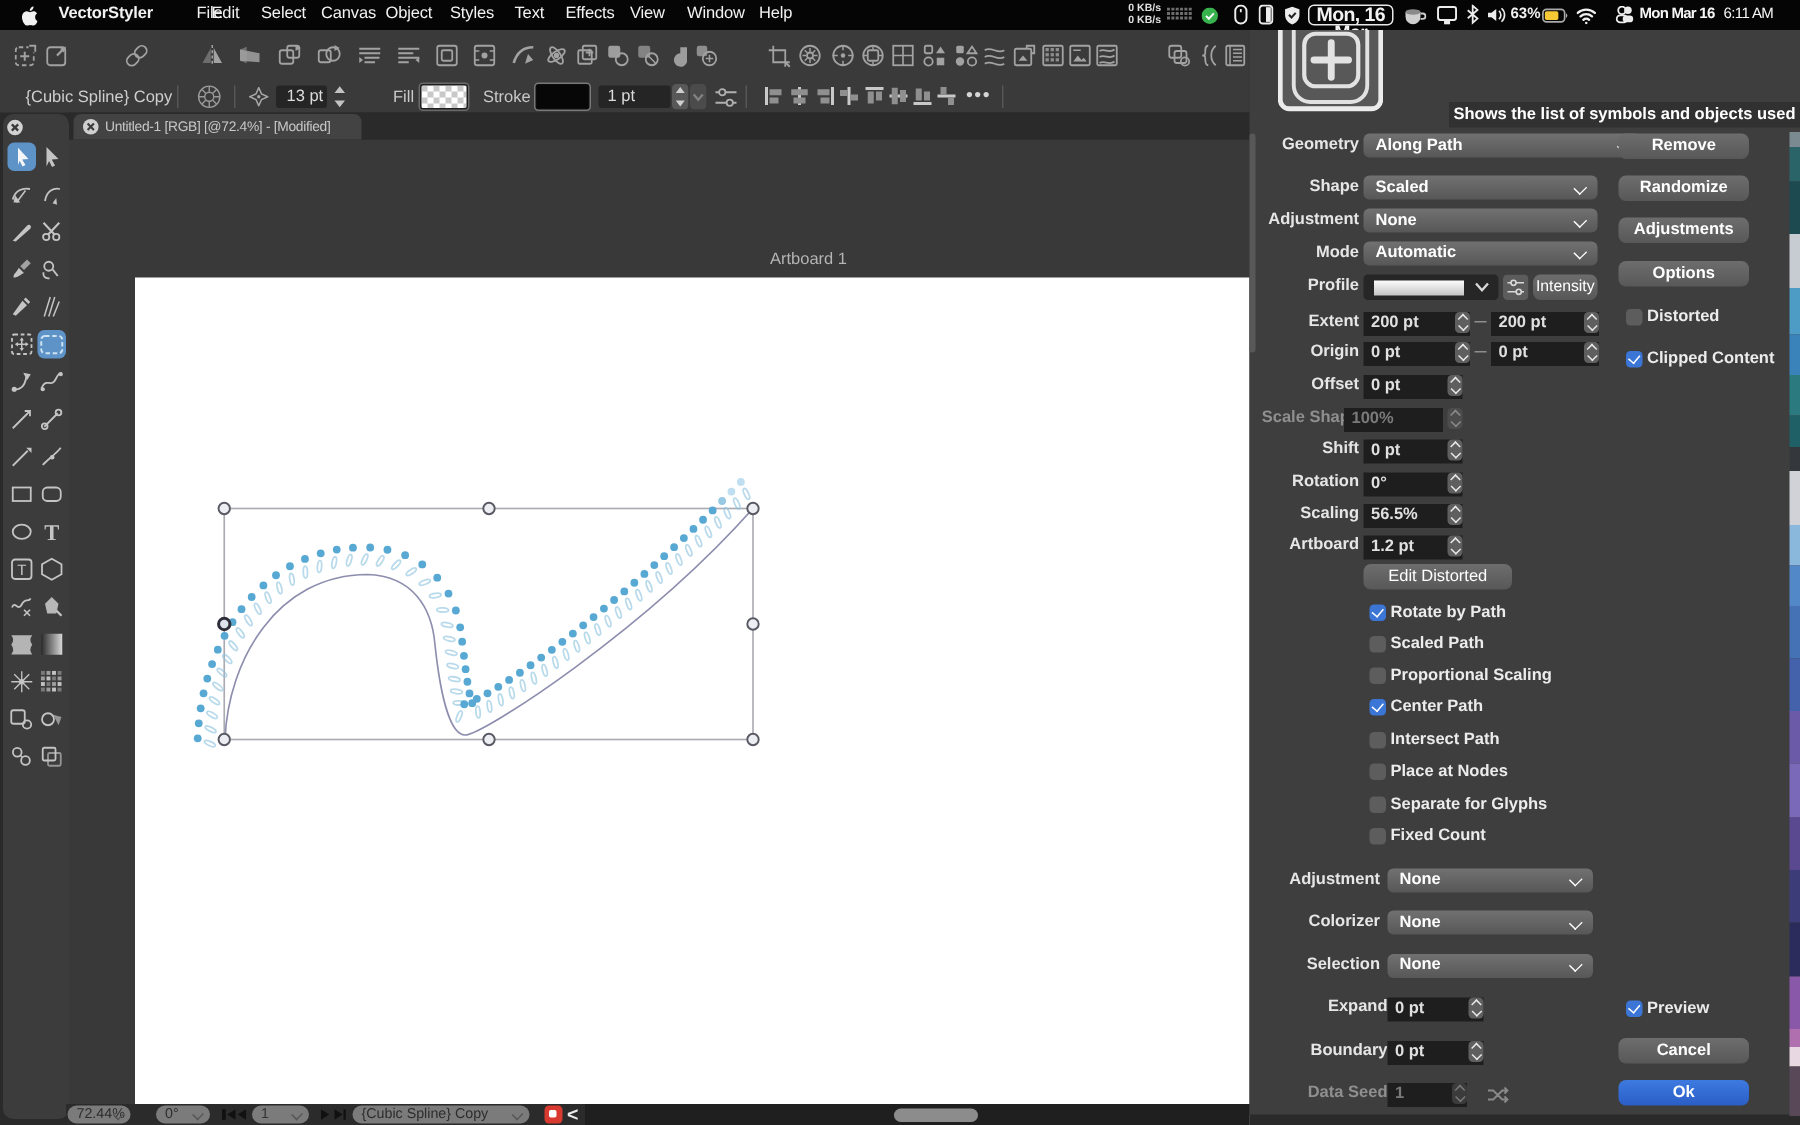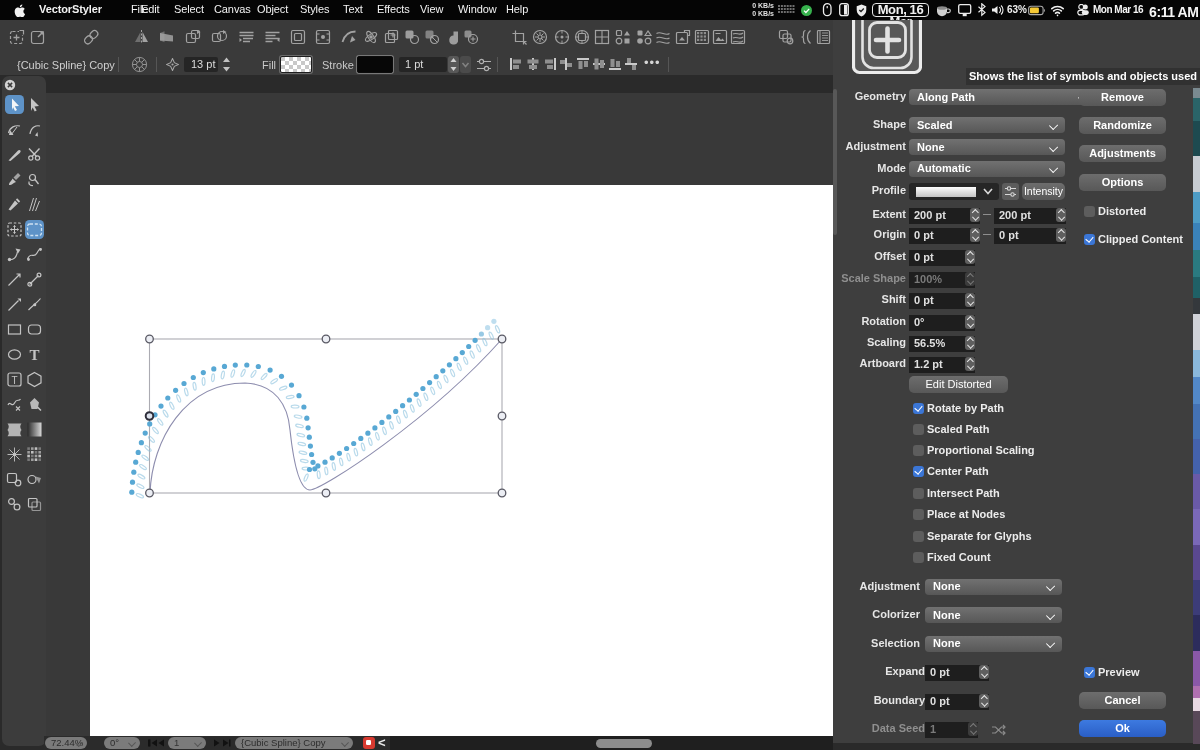--- a/index.html
+++ b/index.html
@@ -31,20 +31,21 @@
 .pill{position:absolute;top:1px;height:12px;background:#7b7b7b;border-radius:6px;color:#2d2d2d;line-height:12px;padding:0 6px}
 .pill:after{content:"";position:absolute;right:5px;top:3.2px;width:5px;height:5px;border-left:1.4px solid #565656;border-bottom:1.4px solid #565656;transform:rotate(-45deg) scaleY(.85)}
 #hscroll{position:absolute;left:346px;top:0;width:443px;height:14px;background:#1f1f1f}
 #hthumb{position:absolute;left:206px;top:2.5px;width:56px;height:9px;background:#8c8c8c;border-radius:4.5px}
 #cstrip{left:1193px;top:88px;width:7px;height:656px}
 #cstrip div{width:7px}
 #tooltip{left:966px;top:68px;height:17px;background:#313131;color:#fff;font-size:11px;font-weight:bold;line-height:17px;white-space:nowrap;padding:0 3px}
 </style></head><body>
 <div id="app">
 <div id="canvas" class="abs">
+  <div id="ablabel">Artboard 1</div>
   <div id="artboard"></div>
   <svg class="abs" style="left:0;top:0" width="787" height="657" viewBox="46 93 787 657">
     <g id="spline">
           <rect x="149.5" y="339" width="352.5" height="154" fill="none" stroke="#ababb2" stroke-width="1.1"></rect>
 <path d="M150,493 C152,440 185,383 245,383 C275,384 288,405 290,430 C293,458 299,490 310,490 C322,490 430,420 502,339" fill="none" stroke="#8d8dae" stroke-width="1.1"></path>
 <circle cx="131.8" cy="492.2" r="2.6" fill="#58a8d4"></circle>
           <ellipse cx="139.9" cy="495.7" rx="1.4" ry="3.9" fill="none" stroke="#8ec3de" stroke-width="1.2" opacity=".62" transform="rotate(113.6 139.9 495.7)"></ellipse>
           <circle cx="132.5" cy="482.2" r="2.6" fill="#58a8d4"></circle>
           <ellipse cx="140.4" cy="486.2" rx="1.4" ry="3.9" fill="none" stroke="#8ec3de" stroke-width="1.2" opacity=".62" transform="rotate(116.7 140.4 486.2)"></ellipse>
           <circle cx="133.8" cy="472.2" r="2.6" fill="#58a8d4"></circle>
@@ -255,21 +256,21 @@
       <svg class="abs" style="left:1051px;top:3.5px" width="13" height="13" viewBox="0 0 13 13">
         <path d="M.8 4.6a8.6 8.6 0 0111.4 0M2.7 6.9a5.7 5.7 0 017.6 0M4.6 9.2a2.8 2.8 0 013.8 0M6.5 11.3l.01.01" stroke="#f0f0f0" stroke-width="1.6" fill="none" stroke-linecap="round"></path>
       </svg>
       <svg class="abs" style="left:1077px;top:4px" width="13" height="12" viewBox="0 0 13 12">
         <circle cx="4.3" cy="2.9" r="2.5" fill="none" stroke="#ececec" stroke-width="1.2"></circle>
         <rect x="0.8" y="6.3" width="7" height="4.6" rx="2.3" fill="none" stroke="#ececec" stroke-width="1.2"></rect>
         <circle cx="8.3" cy="2.9" r="2.5" fill="#ececec"></circle>
         <rect x="4.8" y="6.3" width="7" height="4.6" rx="2.3" fill="#ececec"></rect>
       </svg>
       <div class="abs" style="left:1093px;top:3.5px;color:#f6f6f6;font-size:10px;font-weight:bold;letter-spacing:-.5px">Mon Mar 16</div>
-      <div class="abs" style="left:1149px;top:3.5px;color:#f6f6f6;font-size:14px;font-weight:bold;letter-spacing:-.4px">6:11 AM</div>
+      <div class="abs" style="left:1149px;top:3.5px;color:#f6f6f6;font-size:10px;font-weight:normal;letter-spacing:-.4px">6:11 AM</div>
     </div>
 <div id="toolbar" class="abs">
   <svg class="abs" style="left:0;top:6px" width="833" height="26" viewBox="0 0 833 26">
         <g transform="translate(10,4)">
           <rect x="0.5" y="1.5" width="12" height="12" rx="2" fill="none" stroke="#a2a2a2" stroke-width="1.2" stroke-dasharray="3 2"></rect>
           <path d="M6.5 4.5v6M3.5 7.5h6" stroke="#a2a2a2" stroke-width="1.3"></path>
           <rect x="9" y="0" width="5" height="5" fill="#3a3a3a"></rect>
           <path d="M9.5 0.5h4v4" fill="none" stroke="#a2a2a2" stroke-width="1.2"></path>
         </g>
         <g transform="translate(31,4)">
@@ -513,20 +514,26 @@
           <rect x="8" y="4" width="4" height="6" fill="#8f8f8f"></rect>
         </svg>
         <svg class="abs" style="left:624px;top:3px" width="14" height="14" viewBox="0 0 14 14">
           <rect x="1" y="6" width="12" height="2" fill="#c9c9c9"></rect>
           <rect x="3" y="1" width="4" height="5" fill="#8f8f8f"></rect>
           <rect x="8" y="8" width="4" height="5" fill="#8f8f8f"></rect>
         </svg>
         <div class="abs" style="left:644px;top:1px;color:#d5d5d5;font-size:13px;letter-spacing:1px">•••</div>
         <div class="abs" style="left:668px;top:3px;width:1px;height:15px;background:#565656"></div>
       </div>
+</div>
+<div id="tabbar" class="abs">
+  <div id="tab"><svg style="position:absolute;left:6px;top:3px" width="11" height="11" viewBox="0 0 11 11">
+          <circle cx="5.5" cy="5.5" r="5.2" fill="#cfcfcf"></circle>
+          <path d="M3.4 3.4l4.2 4.2M7.6 3.4L3.4 7.6" stroke="#3a3a3a" stroke-width="1.4"></path>
+        </svg><span style="margin-left:21px">Untitled-1 [RGB] [@72.4%] - [Modified]</span></div>
 </div>
 <div id="sidebar" class="abs">
       <svg class="abs" style="left:0;top:0" width="44" height="670" viewBox="0 0 44 670">
 <defs>
           <linearGradient id="sgrad" x1="0" y1="0" x2="1" y2="0">
             <stop offset="0" stop-color="#2a2a2a"></stop>
             <stop offset="1" stop-color="#d8d8d8"></stop>
           </linearGradient>
         </defs>
 <circle cx="8" cy="9" r="5.2" fill="#d2d2d2"></circle>
@@ -729,21 +736,21 @@
       <div class="plabel" style="left:-40px;top:207.7px;width:113px;">Origin</div>
       <div class="field" style="left:76px;top:207.7px;width:71px;">0 pt</div>
       <div class="stepper" style="left:137px;top:207.7px;"></div>
       <div class="abs" style="left:150px;top:213.7px;width:8px;height:1.5px;background:#8e8e8e"></div>
       <div class="field" style="left:161px;top:207.7px;width:72px;">0 pt</div>
       <div class="stepper" style="left:223px;top:207.7px;"></div>
       <div class="plabel" style="left:-40px;top:230px;width:113px;">Offset</div>
       <div class="field" style="left:76px;top:230px;width:66px;">0 pt</div>
       <div class="stepper" style="left:132px;top:230px;"></div>
       <div class="plabel" style="left:-40px;top:251.5px;width:113px;color:#8f8f8f;">Scale Shape</div>
-      <div class="field" style="left:76px;top:251.5px;width:66px;color:#7a7a7a;">100%</div>
+      <div class="field" style="left:63px;top:251.5px;width:66px;color:#7a7a7a;">100%</div>
       <div class="stepper" style="left:132px;top:251.5px;opacity:.45;"></div>
       <div class="plabel" style="left:-40px;top:273px;width:113px;">Shift</div>
       <div class="field" style="left:76px;top:273px;width:66px;">0 pt</div>
       <div class="stepper" style="left:132px;top:273px;"></div>
       <div class="plabel" style="left:-40px;top:294.5px;width:113px;">Rotation</div>
       <div class="field" style="left:76px;top:294.5px;width:66px;">0°</div>
       <div class="stepper" style="left:132px;top:294.5px;"></div>
       <div class="plabel" style="left:-40px;top:316px;width:113px;">Scaling</div>
       <div class="field" style="left:76px;top:316px;width:66px;">56.5%</div>
       <div class="stepper" style="left:132px;top:316px;"></div>

